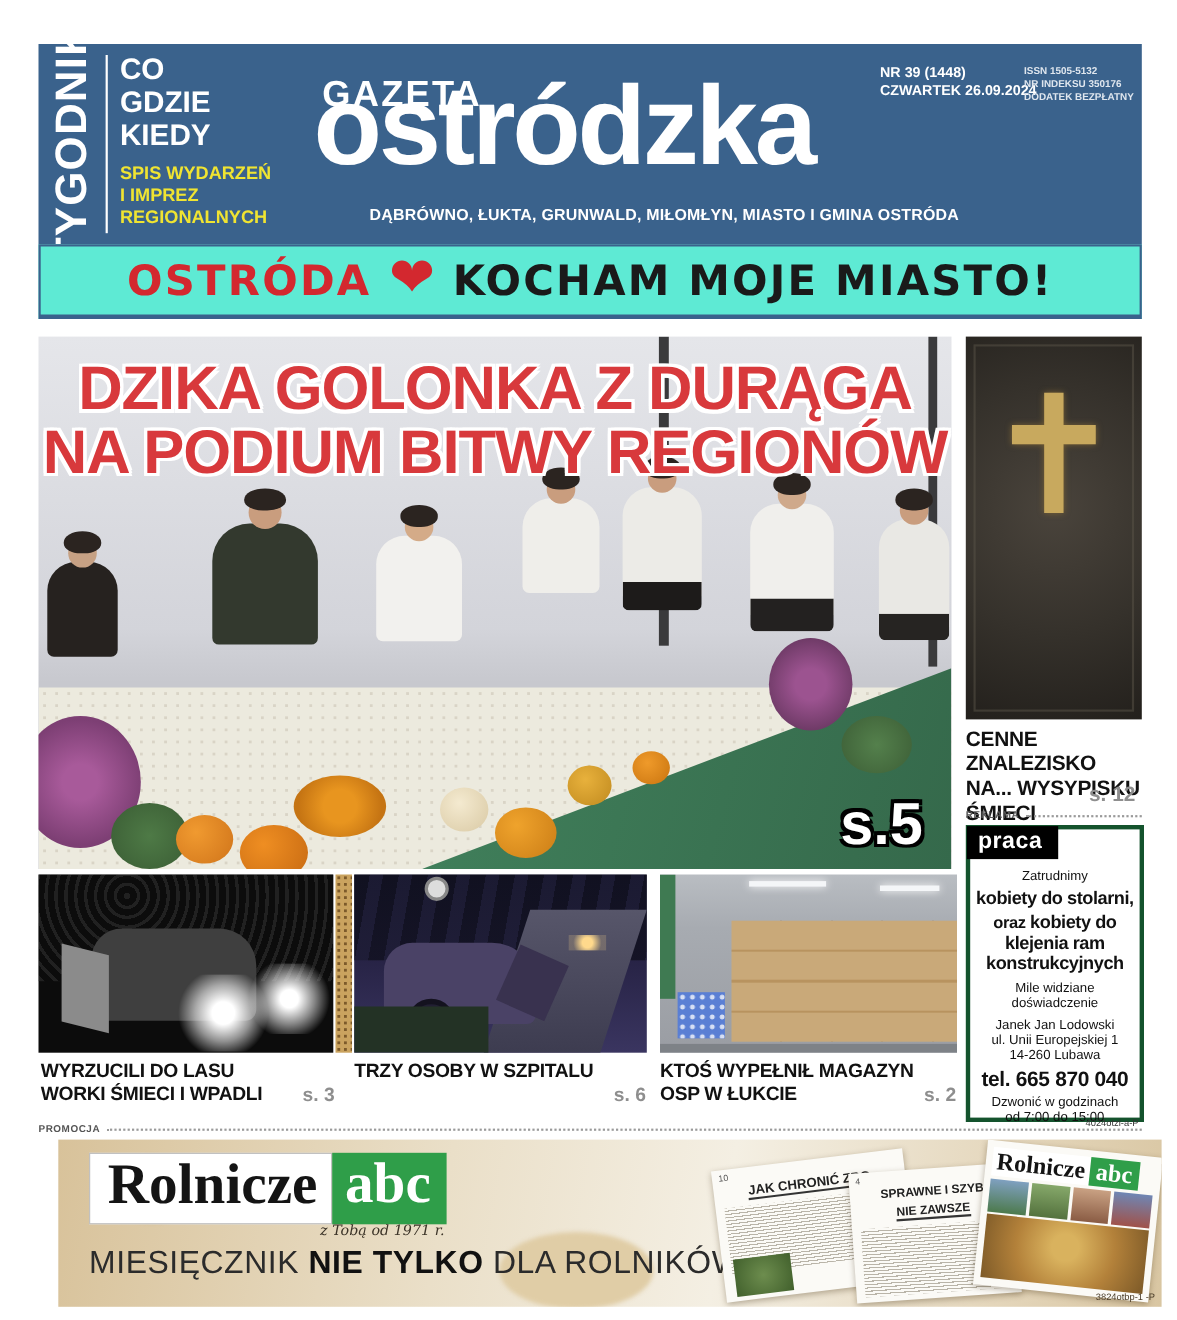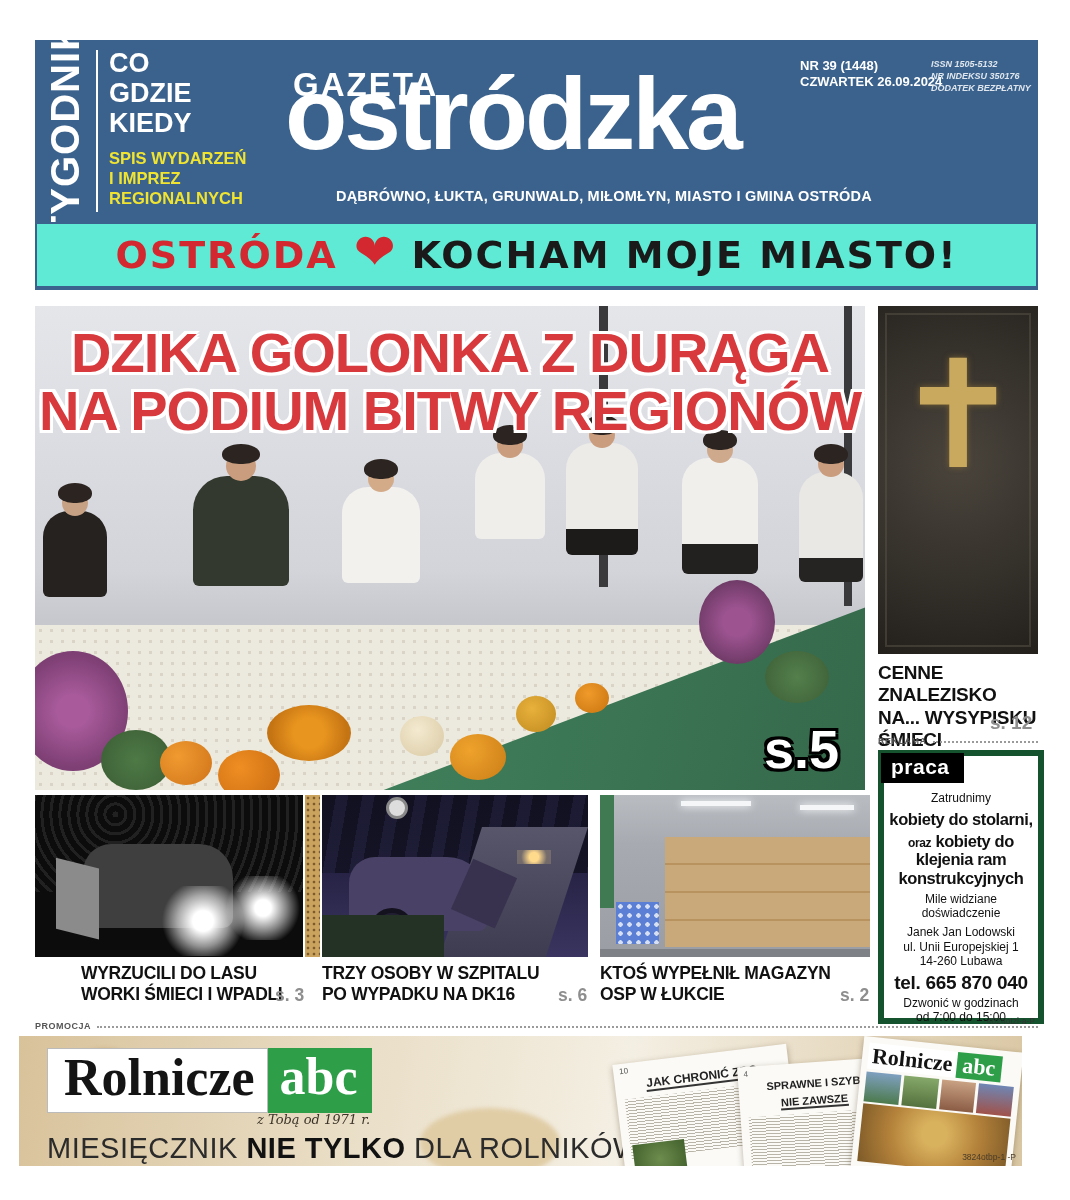--- a/index.html
+++ b/index.html
@@ -10,21 +10,21 @@
   .header{left:35px;top:40px;width:1003px;height:182px;background:#3a628c;}
   .tygodnik{left:0;top:0;width:60px;height:182px;display:flex;align-items:center;justify-content:center;}
   .tygodnik span{writing-mode:vertical-rl;transform:rotate(180deg);color:#fff;font-weight:bold;font-size:40px;letter-spacing:1px;}
   .vline{left:61px;top:10px;width:2px;height:162px;background:#fff;}
   .cgk{left:74px;top:8px;color:#fff;font-weight:bold;font-size:27px;line-height:1.12;}
   .events{left:74px;top:108px;color:#f0e431;font-weight:bold;font-size:16.5px;line-height:1.22;}
   .gazeta{left:258px;top:26px;color:#fff;font-weight:bold;font-size:33px;letter-spacing:2px;}
   .ostrodzka{left:250px;top:18px;color:#fff;font-weight:bold;font-size:102px;letter-spacing:-3px;line-height:1.1;}
   .tagline{left:253px;top:148px;color:#fff;font-weight:bold;font-size:14.5px;letter-spacing:.2px;margin-left:48px;}
   .issue{left:765px;top:18px;color:#fff;font-weight:bold;font-size:13px;line-height:1.25;}
-  .issn{left:896px;top:18px;color:#dfe6ee;font-size:9px;line-height:1.35;font-weight:bold;font-style:italic;}
+  .issn{left:896px;top:18px;color:#dfe6ee;font-size:9px;line-height:1.35;font-weight:bold;}
 
   
   .city-banner{left:35px;top:222px;width:999px;height:62px;background:#5eead4;border:2px solid #3a628c;border-bottom-width:4px;display:flex;align-items:center;justify-content:center;gap:16px;}
   .city{color:#d3282f;font-weight:bold;font-size:38px;letter-spacing:2px;font-family:"DejaVu Sans",sans-serif;}
   .heart{color:#d3282f;font-size:50px;line-height:1;margin-top:-6px;}
   .slogan{color:#1a1a1a;font-weight:bold;font-size:38px;letter-spacing:2px;font-family:"DejaVu Sans",sans-serif;}
 
   
   .lead-photo{left:35px;top:306px;width:830px;height:484px;overflow:hidden;background:linear-gradient(#e5e6ea 0%,#d3d4da 55%,#c7c8ce 65%);}
   .pole{position:absolute;background:#3a3a3c;}
@@ -48,45 +48,45 @@
     radial-gradient(circle at 50% 45%, #4a443c 0%, #35312b 55%, #23201c 100%);overflow:hidden;}
   .book-frame{position:absolute;left:7px;top:7px;right:7px;bottom:7px;border:2px solid #5a5348;opacity:.5;}
   .cross{position:absolute;left:0;right:0;top:34px;text-align:center;font-size:150px;color:#c8a95e;
     font-family:"DejaVu Serif",serif;text-shadow:0 0 6px #7a6335;line-height:1;}
   .side-caption{left:878px;top:662px;width:160px;color:#111;font-weight:bold;font-size:19px;line-height:1.18;letter-spacing:-.3px;}
   .side-page{left:990px;top:712px;color:#8e8e8e;font-weight:bold;font-size:19px;}
   .small-label-row{display:flex;align-items:center;gap:6px;}
   .small-label{font-size:9px;color:#555;font-weight:bold;letter-spacing:.5px;}
   .dotline{flex:1;border-bottom:2px dotted #9a9a9a;height:1px;}
   .reklama-row{left:878px;top:736px;width:160px;}
-  .job-ad{left:878px;top:750px;width:154px;height:262px;background:#fff;border:6px solid #14532d;text-align:center;color:#111;}
+  .job-ad{left:878px;top:750px;width:154px;height:262px;background:#fff;border:4px solid #14532d;text-align:center;color:#111;}
   .praca-tab{position:absolute;top:-3px;left:-3px;background:#000;color:#fff;font-weight:bold;font-size:21px;padding:2px 14px 4px 10px;letter-spacing:.5px;}
   .job-in{padding-top:36px;line-height:1.12;}
   .j-intro{font-size:12px;margin-bottom:5px;}
   .j-role{font-size:16.5px;font-weight:bold;letter-spacing:-.4px;margin:3px 2px;}
-  .j-oraz{font-size:12px;font-weight:bold;}
+  .j-oraz{font-size:15px;font-weight:bold;}
   .j-note{font-size:12px;margin-top:6px;}
   .j-contact{font-size:12px;margin-top:5px;line-height:1.2;}
   .j-phone{font-size:19px;font-weight:bold;margin-top:4px;letter-spacing:-.3px;}
   .j-hours{font-size:12px;margin-top:2px;line-height:1.2;}
   .ad-code{left:940px;top:1016px;width:95px;text-align:right;font-size:8.5px;color:#333;}
 
   
   .bphoto{top:795px;height:162px;overflow:hidden;}
   .bp1{left:35px;width:268px;background:#0c0c0c;}
   .strip{left:305px;top:795px;width:15px;height:162px;background:#caa35f;
     background-image:radial-gradient(#7c5a2a 1.5px,transparent 1.6px);background-size:6px 6px;}
   .bp2{left:322px;width:266px;background:linear-gradient(#14142a 0%,#262244 45%,#3a3560 100%);}
   .bp3{left:600px;width:270px;background:linear-gradient(#b9bdc2 0%,#a7abb1 30%,#9a9da3 100%);}
   .caption{top:963px;color:#111;font-weight:bold;font-size:17.5px;line-height:1.18;letter-spacing:-.3px;}
   .cap-page{color:#8e8e8e;font-weight:bold;font-size:17.5px;position:absolute;}
   .promocja-row{left:35px;top:1021px;width:1003px;}
 
   
-  .promo-ad{left:19px;top:1036px;width:1003px;height:130px;overflow:hidden;
+  .promo-ad{left:53px;top:1036px;width:1003px;height:152px;overflow:hidden;
     background:linear-gradient(100deg,#cdb astonishing 0%);background:linear-gradient(100deg,#d8c29a 0%,#eadfc8 35%,#f4efe3 60%,#e4d6bb 85%,#d9c6a2 100%);}
   .promo-blur{position:absolute;border-radius:50%;filter:blur(2px);}
   .rol-logo{position:absolute;left:28px;top:12px;display:flex;align-items:stretch;}
   .rol-black{background:#fff;border:1px solid #bbb;color:#141414;font-family:"Liberation Serif",serif;font-weight:bold;font-size:52px;padding:0 12px 6px 16px;line-height:1.1;}
   .rol-green{background:#2f9e49;color:#fff;font-family:"Liberation Serif",serif;font-weight:bold;font-size:52px;padding:0 14px 6px 12px;line-height:1.1;}
   .rol-since{position:absolute;left:238px;top:76px;font-family:"DejaVu Serif",serif;font-style:italic;font-size:13px;color:#3c3428;}
   .promo-slogan{position:absolute;left:28px;top:96px;font-size:29px;color:#2b2b2b;letter-spacing:.5px;}
   .promo-slogan b{font-weight:bold;color:#111;}
   .paper{position:absolute;background:#fbfaf6;box-shadow:0 2px 6px rgba(60,40,10,.35);overflow:hidden;}
   .paper-h{font-weight:bold;color:#222;text-align:center;border-bottom:2px solid #333;display:inline-block;}
@@ -243,29 +243,28 @@
   <div class="abs" style="left:0;top:0;width:5%;height:70%;background:#3f7a52;"></div>
   <div class="abs" style="left:30%;top:4%;width:26%;height:5px;background:#f4f6f8;box-shadow:0 0 8px #fff;"></div>
   <div class="abs" style="left:74%;top:6%;width:20%;height:5px;background:#f4f6f8;box-shadow:0 0 8px #fff;"></div>
   <div class="abs" style="left:24%;top:26%;right:0;bottom:6%;background:
       repeating-linear-gradient(#c9a979 0 26px,#b8935f 26px 28px),
       repeating-linear-gradient(90deg,rgba(0,0,0,0) 0 44px,rgba(90,60,20,.35) 44px 46px);"></div>
   <div class="abs" style="left:6%;bottom:8%;width:16%;height:26%;background:#5a7fd4;background-image:radial-gradient(rgba(255,255,255,.75) 2px,transparent 2.5px);background-size:9px 9px;"></div>
   <div class="abs" style="left:0;bottom:0;right:0;height:5%;background:#7e8287;"></div>
 </div>
 
-<div class="abs caption" style="left:37px;width:268px;margin-left:44px;">
+<div class="abs caption" style="left:37px;width:268px;">
   <div>WYRZUCILI DO LASU</div>
   <div>WORKI ŚMIECI I WPADLI</div>
 </div>
 <div class="cap-page" style="left:275px;top:985px;">s. 3</div>
 
 <div class="abs caption" style="left:322px;width:266px;">
   <div>TRZY OSOBY W SZPITALU</div>
-  <div>PO WYPADKU NA DK16</div>
 </div>
 <div class="cap-page" style="left:558px;top:985px;">s. 6</div>
 
 <div class="abs caption" style="left:600px;width:270px;">
   <div>KTOŚ WYPEŁNIŁ MAGAZYN</div>
   <div>OSP W ŁUKCIE</div>
 </div>
 <div class="cap-page" style="left:840px;top:985px;">s. 2</div>
 
 <div class="abs promocja-row small-label-row">

